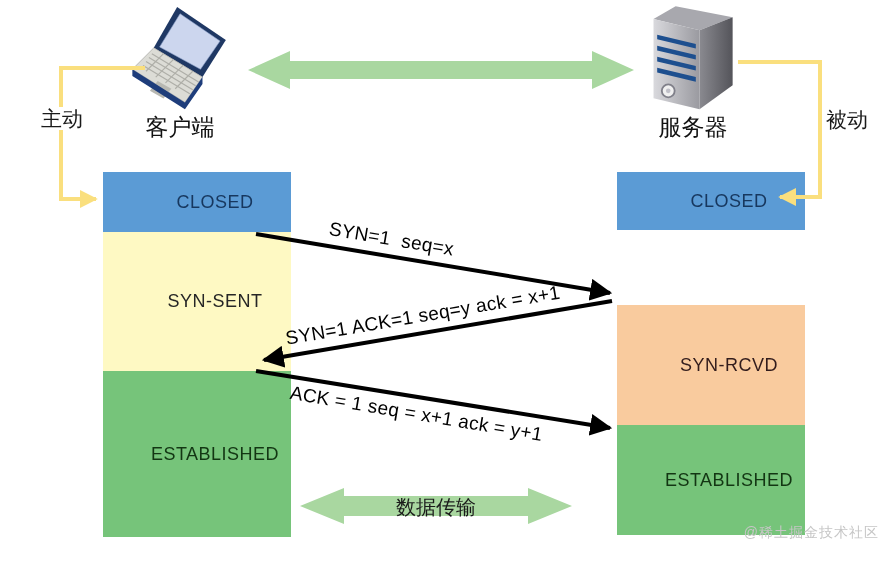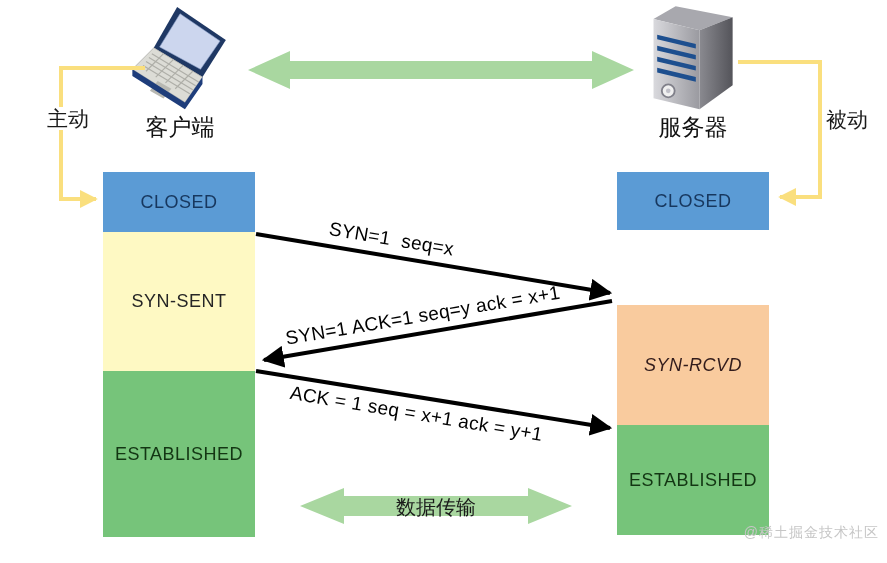--- a/index.html
+++ b/index.html
@@ -1,20 +1,20 @@
 <!DOCTYPE html>
 <html><head>
 <meta charset="utf-8">
 <style>
   html,body{margin:0;padding:0;}
   body{font-family:"Liberation Sans","DejaVu Sans",sans-serif;background:#fff;}
   .canvas{position:relative;width:887px;height:563px;background:#ffffff;overflow:hidden;}
   .abs{position:absolute;}
   .band{position:absolute;left:0;width:152px;display:flex;align-items:center;justify-content:center;
-        font-size:18px;letter-spacing:.5px;font-weight:400;}
+        font-size:18px;letter-spacing:.5px;font-weight:400;padding-left:36px;}
   .col{position:absolute;top:0;width:152px;}
   .actor-label{position:absolute;font-size:23px;color:#111;text-align:center;width:110px;}
   .role-label{position:absolute;font-size:21px;color:#1a1a1a;background:#fff;padding:0 3px;line-height:1.1;}
   .msg-label{position:absolute;font-size:19px;color:#000;font-weight:500;white-space:pre;
              transform-origin:0 0;letter-spacing:.3px;}
   .dt-label{position:absolute;left:356px;top:494px;width:160px;text-align:center;
             font-size:20px;color:#1a1a1a;font-weight:500;}
   .watermark{position:absolute;right:8px;top:524px;font-size:14px;color:#c6c6c6;letter-spacing:1px;}
   svg{display:block;}
   .overlay{position:absolute;left:0;top:0;pointer-events:none;}
@@ -78,21 +78,21 @@
     <div class="band" style="top: 371px; height: 166px; background-color: rgb(118, 196, 122);">
       <span style="color: rgb(19, 54, 19);">ESTABLISHED</span>
     </div>
   </div>
 
   <div class="col" style="left:617px;height:535px;">
     <div class="band" style="top: 172px; height: 58px; background-color: rgb(91, 155, 213);">
       <span style="color: rgb(23, 55, 94);">CLOSED</span>
     </div>
     <div class="band" style="top: 305px; height: 120px; background-color: rgb(249, 203, 158);">
-      <span style="color: rgb(50, 28, 28); font-style: italic;">SYN-RCVD</span>
+      <span style="color: rgb(50, 28, 28);">SYN-RCVD</span>
     </div>
     <div class="band" style="top: 425px; height: 110px; background-color: rgb(118, 196, 122);">
       <span style="color: rgb(19, 54, 19);">ESTABLISHED</span>
     </div>
   </div>
 
   <svg class="overlay" width="887" height="563" viewBox="0 0 887 563">
     <defs>
       <marker id="mBlack" viewBox="0 0 10 10" refX="9" refY="5" markerWidth="5.5" markerHeight="5.5" orient="auto" markerUnits="strokeWidth">
         <path d="M0,0 L10,5 L0,10 z" fill="#000"></path>
@@ -108,21 +108,21 @@
 
     <path d="M 738 62 L 820 62 L 820 197 L 780 197" fill="none" stroke="#fadf7e" stroke-width="4" marker-end="url(#mYellow)"></path>
 
     <path d="M 256 234 L 610 293" fill="none" stroke="#000" stroke-width="4" marker-end="url(#mBlack)"></path>
     <path d="M 612 301 L 264 360" fill="none" stroke="#000" stroke-width="4" marker-end="url(#mBlack)"></path>
     <path d="M 256 371 L 610 428" fill="none" stroke="#000" stroke-width="4" marker-end="url(#mBlack)"></path>
 
     <polygon points="300,506 344,488 344,496 528,496 528,488 572,506 528,524 528,516 344,516 344,524" fill="#a9d7a0"></polygon>
   </svg>
 
-  <div class="role-label" style="left:44px;top:107px;">主动</div>
+  <div class="role-label" style="left:38px;top:107px;">主动</div>
   <div class="role-label" style="left:801px;top:108px;margin-left:22px;">被动</div>
 
   <div class="msg-label" style="left:331px;top:218px;transform:rotate(9.5deg);">SYN=1  seq=x</div>
   <div class="msg-label" style="left:284px;top:328px;transform:rotate(-9.6deg);">SYN=1 ACK=1 seq=y ack = x+1</div>
   <div class="msg-label" style="left:292px;top:382px;transform:rotate(9.5deg);">ACK = 1 seq = x+1 ack = y+1</div>
 
   <div class="dt-label">数据传输</div>
 
   <div class="watermark">@稀土掘金技术社区</div>
 

